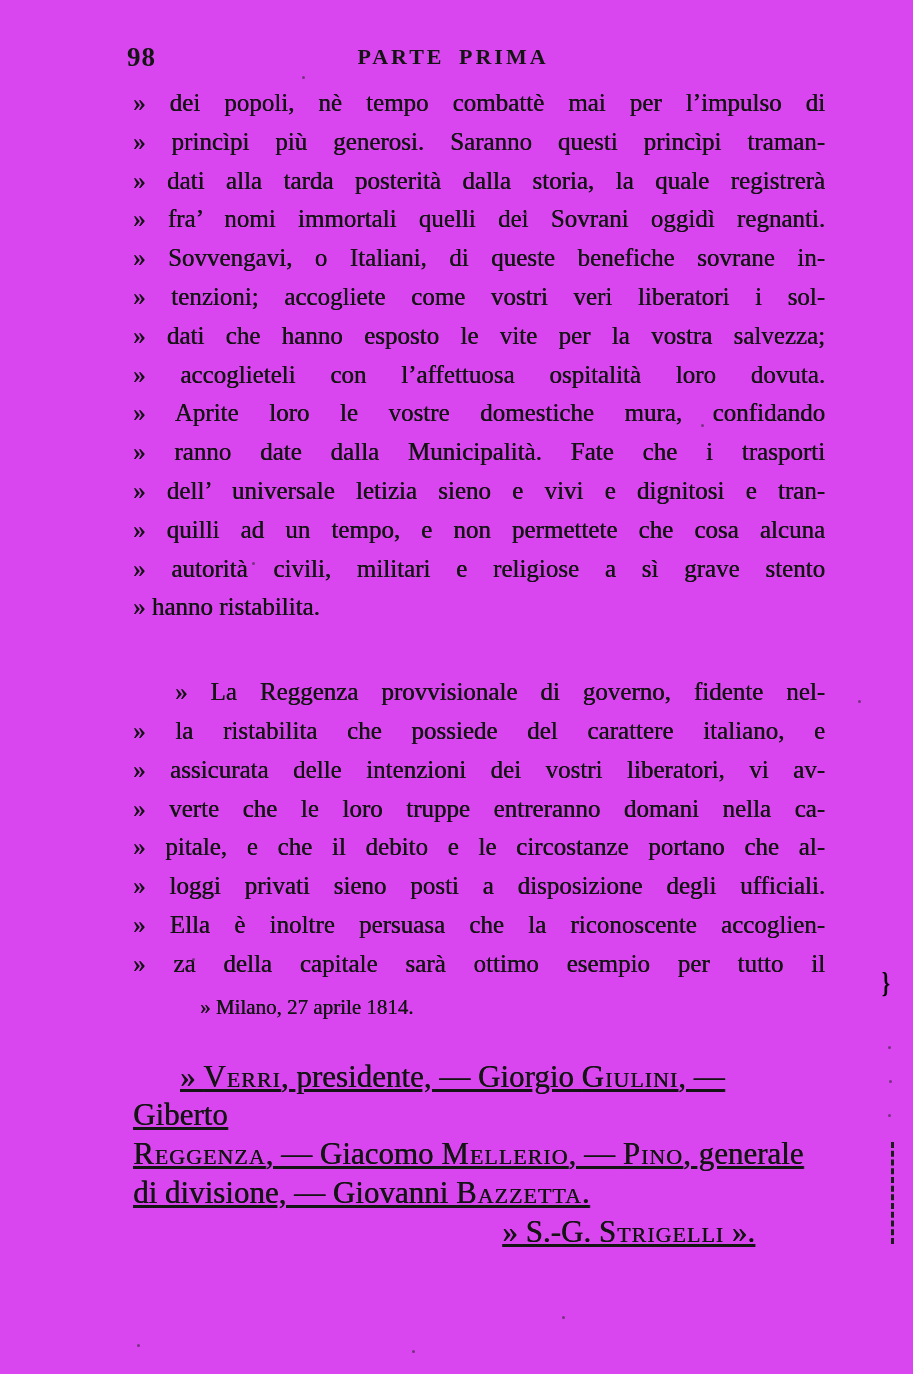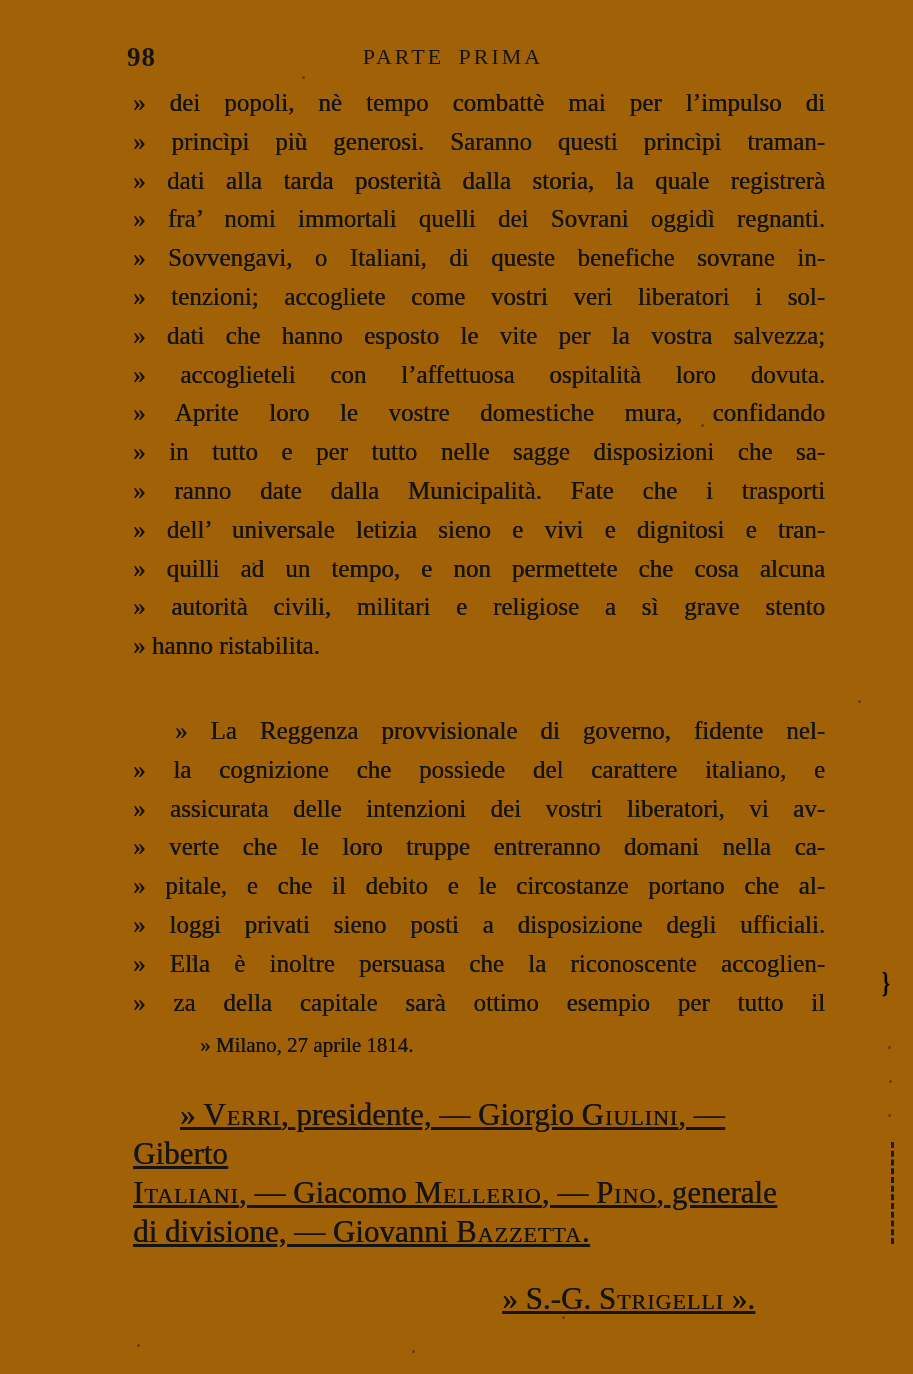--- a/index.html
+++ b/index.html
@@ -1,40 +1,40 @@
 <!DOCTYPE html>
 <html><head>
 <meta charset="utf-8">
 <style>
   html, body { margin: 0; padding: 0; background: #e8e8e8; }
   .page {
     position: relative;
     width: 913px;
     height: 1374px;
-    background: #a16207;
+    background: #d946ef;
     overflow: hidden;
     font-family: "Liberation Serif", "DejaVu Serif", serif;
     color: #141414;
   }
   .pagenum {
     position: absolute;
     left: 127px;
     top: 42px;
     font-size: 27px;
     font-weight: bold;
     letter-spacing: 1px;
   }
   .running-header {
     position: absolute;
     left: 0;
     right: 7px;
     top: 44px;
     text-align: center;
     font-size: 22px;
-    font-weight: normal;
+    font-weight: bold;
     letter-spacing: 3px;
     word-spacing: 6px;
   }
   .body-block {
     position: absolute;
     left: 133px;
     top: 84px;
     width: 692px;
     font-size: 25px;
     line-height: 38.8px;
@@ -54,21 +54,21 @@
     font-size: 21px;
     line-height: 30px;
   }
   .signature {
     margin-top: 36px;
     font-size: 31px;
     line-height: 38.8px;
     text-decoration: underline;
   }
   .sig-line.indent { text-indent: 47px; }
-  .sig-line.right { text-align: right; padding-right: 70px; margin-top: 28px; }
+  .sig-line.right { text-align: right; padding-right: 70px; }
   .sc { font-variant: small-caps; letter-spacing: 1px; }
   .artifact-squiggle {
     position: absolute;
     left: 880px;
     top: 966px;
     font-size: 30px;
     font-weight: bold;
     color: #000;
     transform: scaleX(0.7);
   }
@@ -100,39 +100,38 @@
     <div id="body-lines">
         <div class="line">» dei popoli, nè tempo combattè mai per l’impulso di</div>
         <div class="line">» princìpi più generosi. Saranno questi princìpi traman-</div>
         <div class="line">» dati alla tarda posterità dalla storia, la quale registrerà</div>
         <div class="line">» fra’ nomi immortali quelli dei Sovrani oggidì regnanti.</div>
         <div class="line">» Sovvengavi, o Italiani, di queste benefiche sovrane in-</div>
         <div class="line">» tenzioni; accogliete come vostri veri liberatori i sol-</div>
         <div class="line">» dati che hanno esposto le vite per la vostra salvezza;</div>
         <div class="line">» accoglieteli con l’affettuosa ospitalità loro dovuta.</div>
         <div class="line">» Aprite loro le vostre domestiche mura, confidando</div>
-        <div class="line">» in tutto e per tutto nelle sagge disposizioni che sa-</div>
         <div class="line">» ranno date dalla Municipalità. Fate che i trasporti</div>
         <div class="line">» dell’ universale letizia sieno e vivi e dignitosi e tran-</div>
         <div class="line">» quilli ad un tempo, e non permettete che cosa alcuna</div>
         <div class="line">» autorità civili, militari e religiose a sì grave stento</div>
         <div class="line short">» hanno ristabilita.</div>
         <div class="line indent">» La Reggenza provvisionale di governo, fidente nel-</div>
-        <div class="line">» la cognizione che possiede del carattere italiano, e</div>
+        <div class="line">» la ristabilita che possiede del carattere italiano, e</div>
         <div class="line">» assicurata delle intenzioni dei vostri liberatori, vi av-</div>
         <div class="line">» verte che le loro truppe entreranno domani nella ca-</div>
         <div class="line">» pitale, e che il debito e le circostanze portano che al-</div>
         <div class="line">» loggi privati sieno posti a disposizione degli ufficiali.</div>
         <div class="line">» Ella è inoltre persuasa che la riconoscente accoglien-</div>
         <div class="line">» za della capitale sarà ottimo esempio per tutto il</div>
       </div>
     <div class="dateline">» Milano, 27 aprile 1814.</div>
     <div class="signature" id="signature">
         <div class="sig-line indent"><span>» </span><span class="sc">Verri</span><span>, presidente, — Giorgio </span><span class="sc">Giulini</span><span>, — Giberto</span></div>
-        <div class="sig-line"><span class="sc">Italiani</span><span>, — Giacomo </span><span class="sc">Mellerio</span><span>, — </span><span class="sc">Pino</span><span>, generale</span></div>
+        <div class="sig-line"><span class="sc">Reggenza</span><span>, — Giacomo </span><span class="sc">Mellerio</span><span>, — </span><span class="sc">Pino</span><span>, generale</span></div>
         <div class="sig-line"><span>di divisione, — Giovanni </span><span class="sc">Bazzetta</span><span>.</span></div>
         <div class="sig-line right"><span>» S.-G. </span><span class="sc">Strigelli</span><span> ».</span></div>
       </div>
   </div>
 
   <div class="artifact-squiggle">}</div>
   <div class="artifact-dashline"></div>
 <span class="noise-dot" style="left: 302px; top: 76px;"></span>
     <span class="noise-dot" style="left: 524px; top: 212px;"></span>
     <span class="noise-dot" style="left: 701px; top: 424px;"></span>

